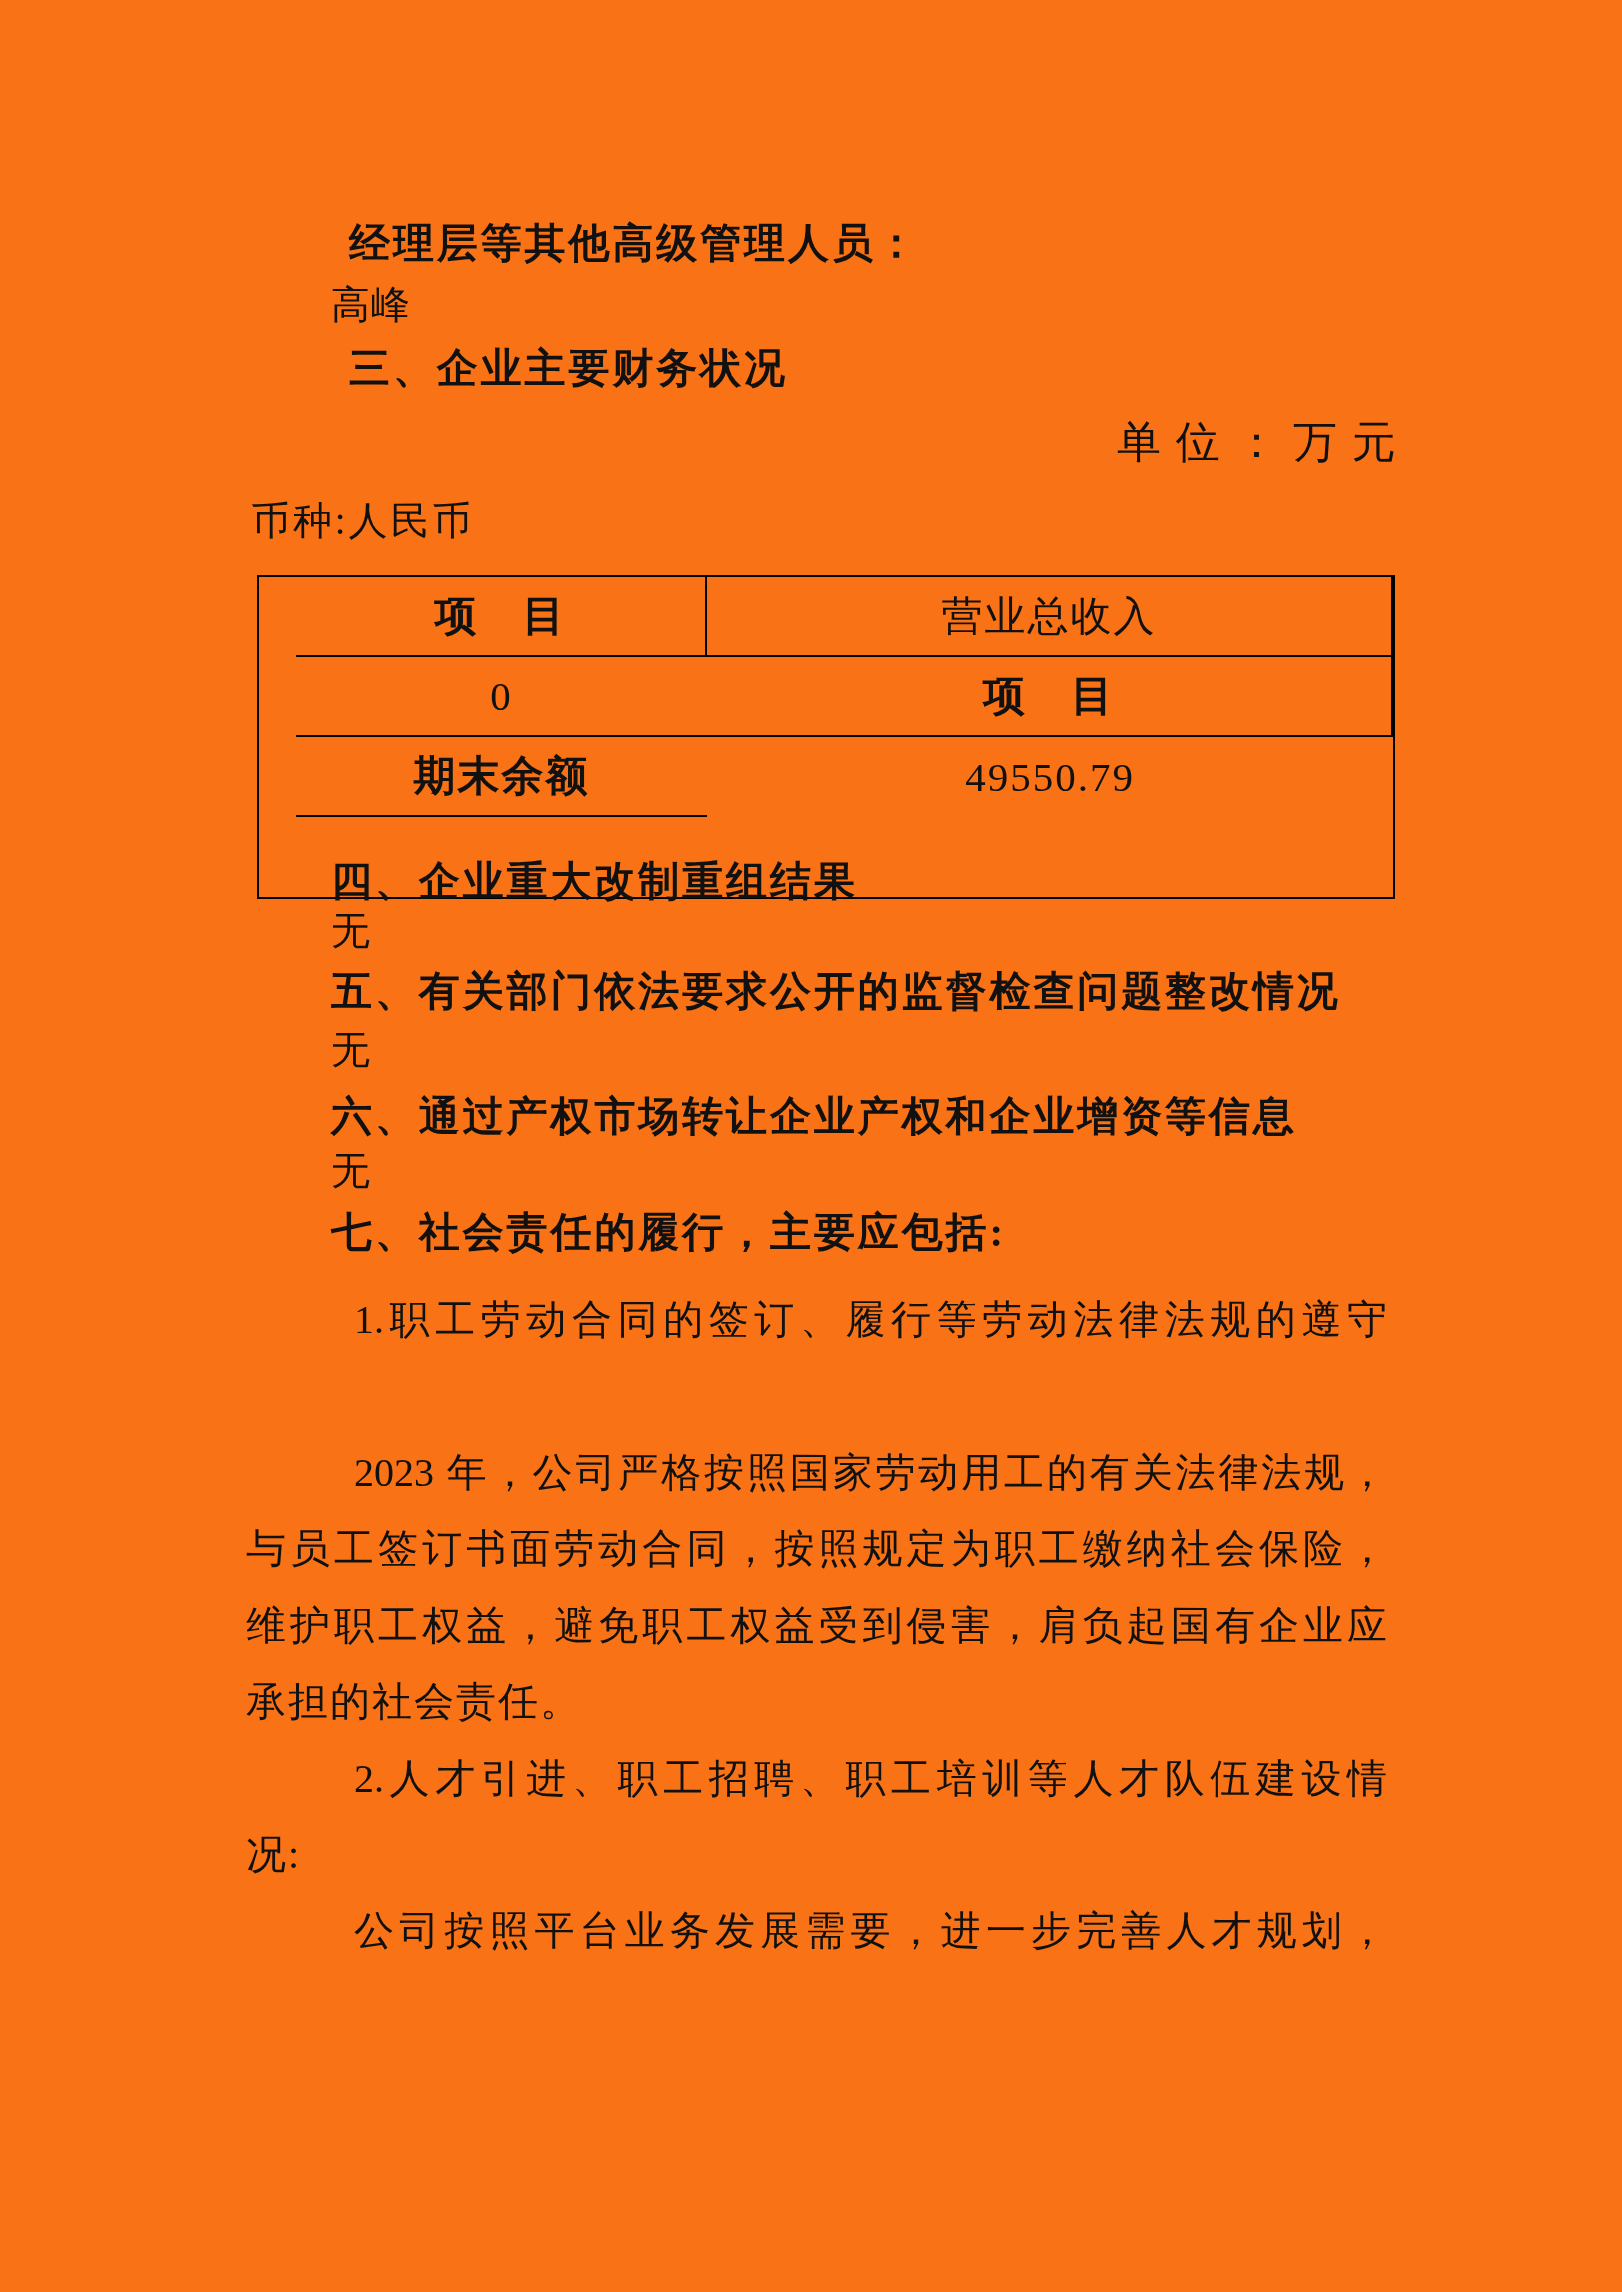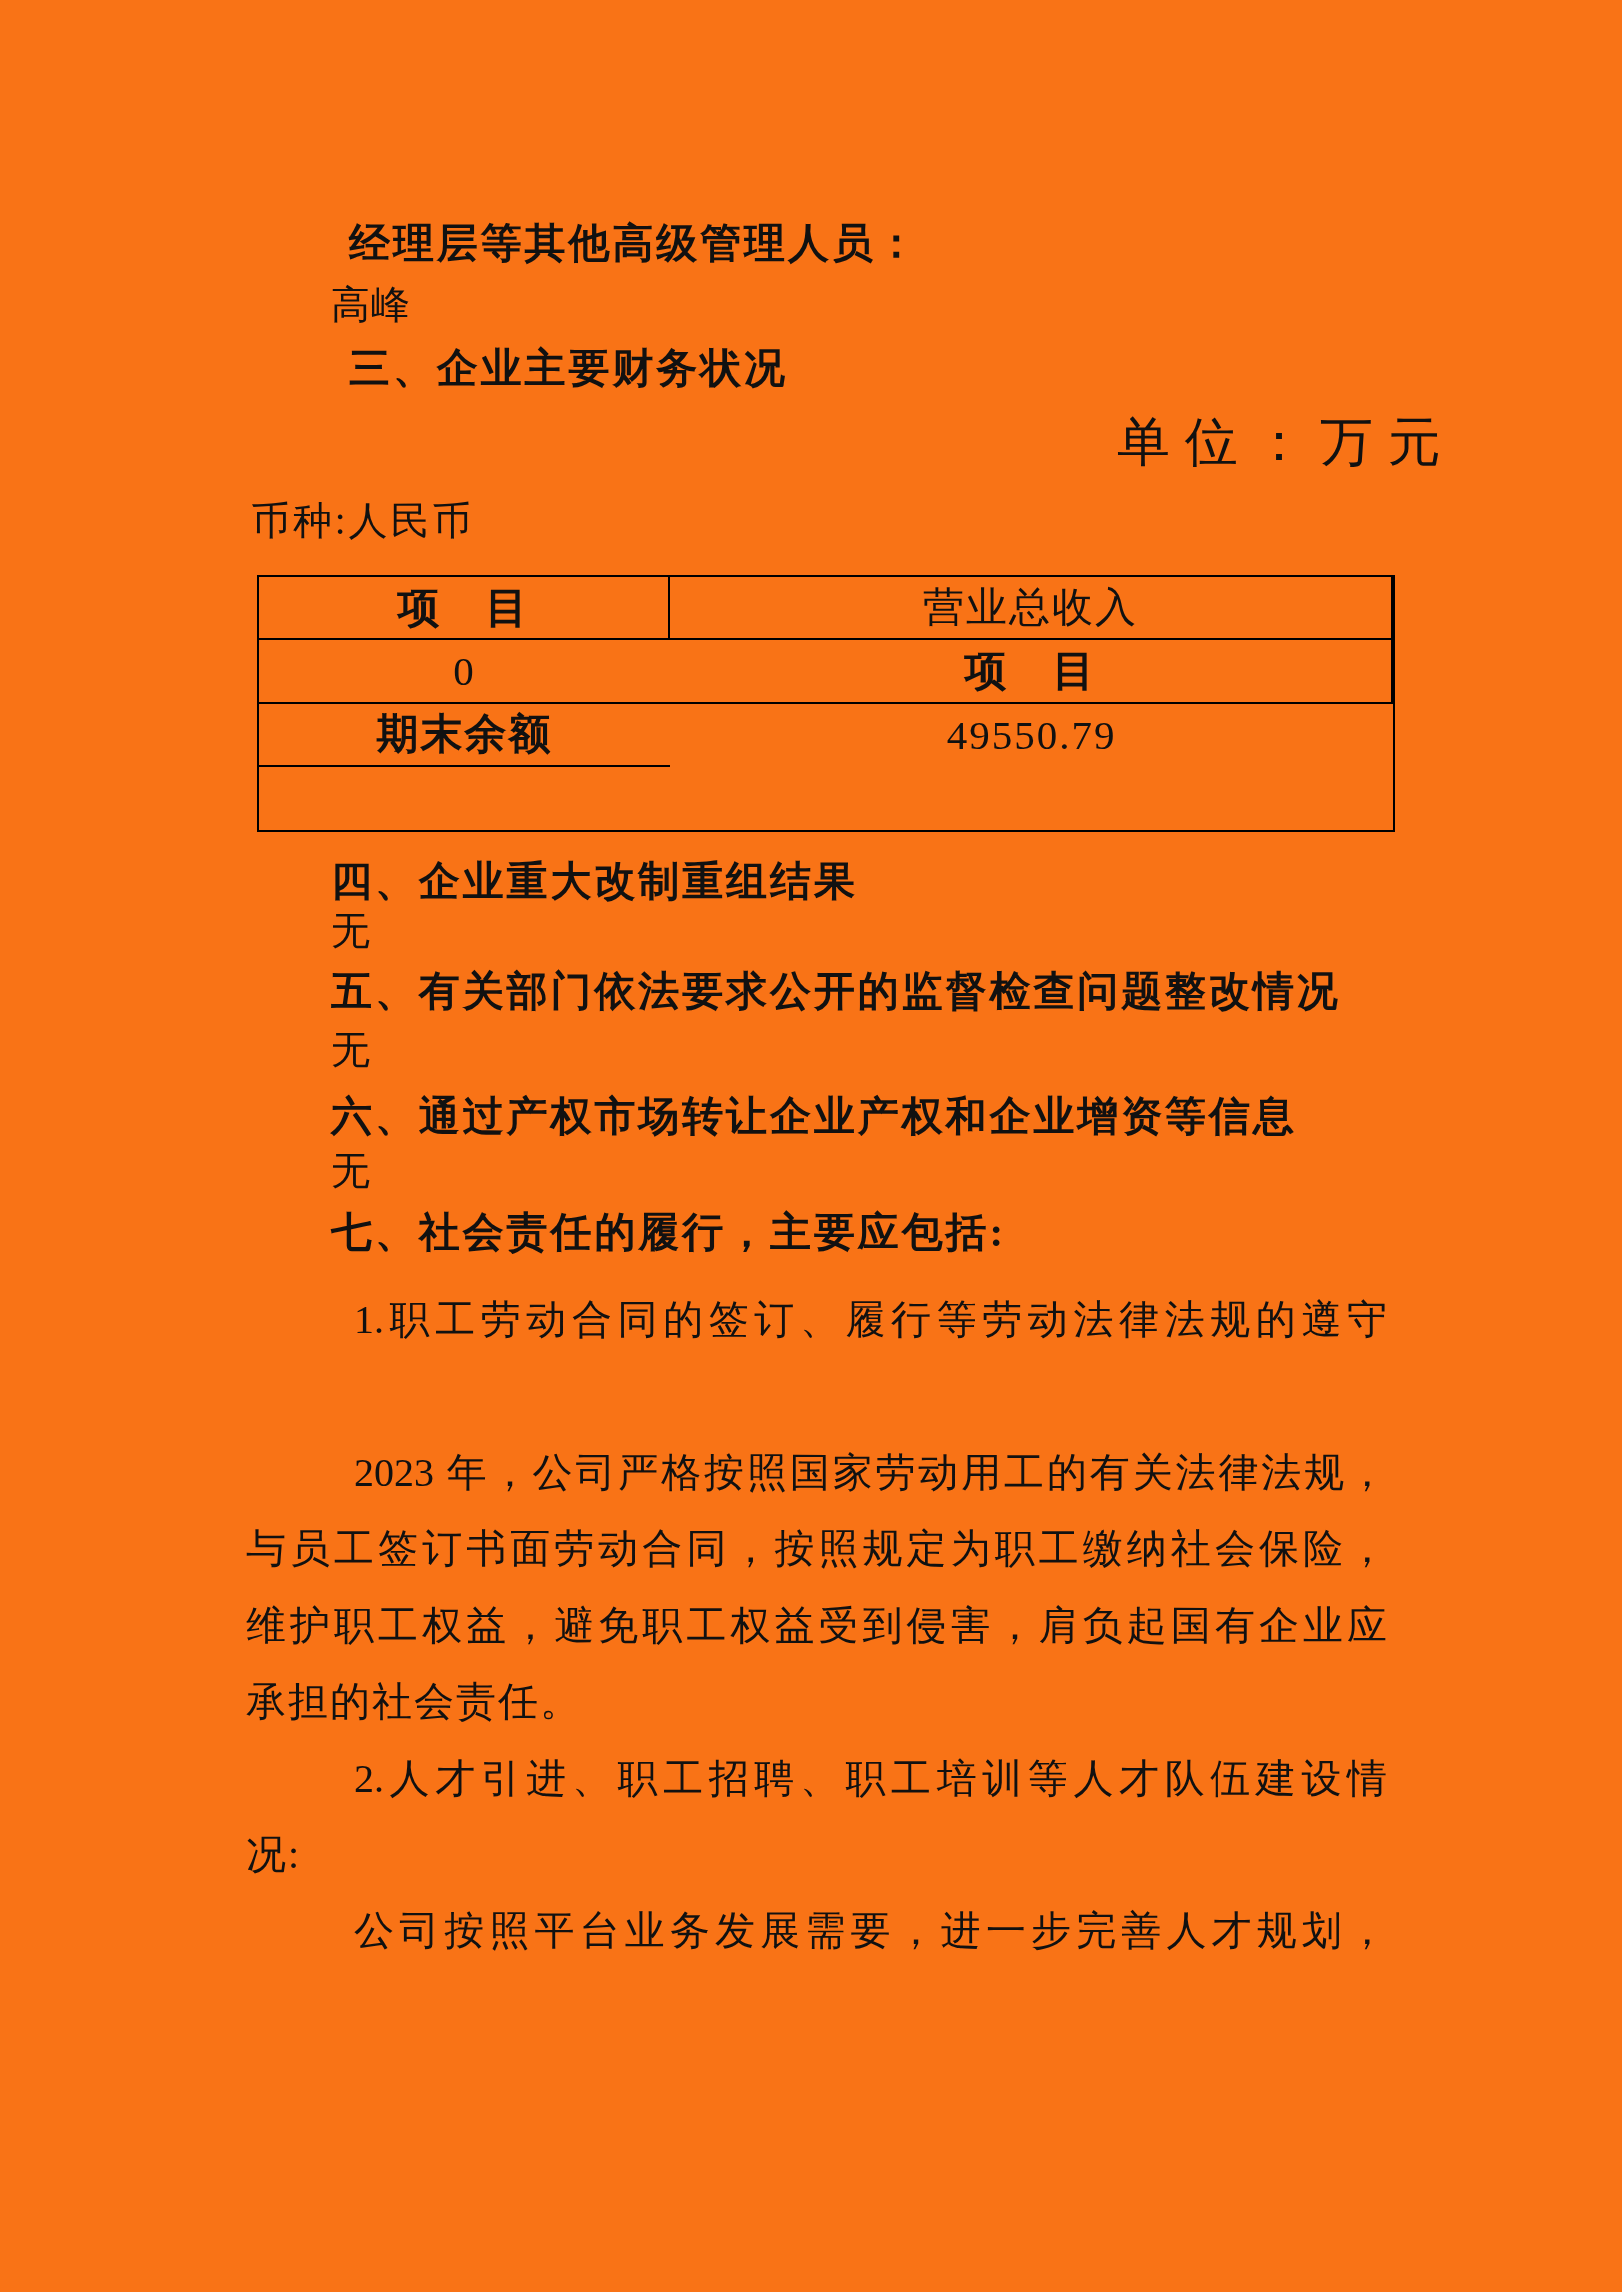--- a/index.html
+++ b/index.html
@@ -13,35 +13,36 @@
     font-family: "Liberation Serif", "DejaVu Serif", serif;
     overflow: hidden;
   }
   .abs { position: absolute; white-space: nowrap; }
 
   
   .h-main { font-size: 41px; font-weight: bold; letter-spacing: 2.9px; line-height: 47px; }
   .plain  { font-size: 39px; letter-spacing: 1px; line-height: 45px; }
 
   
-  .unit   { font-size: 53px; letter-spacing: 14.7px; line-height: 45px; }
+  .unit   { font-size: 44px; letter-spacing: 14.7px; line-height: 45px; }
   .cur    { font-size: 39px; letter-spacing: 2.9px;  line-height: 45px; }
 
   
   .fin-table {
     position: absolute;
     left: 257px; top: 575px;
-    width: 1138px; height: 257px;
+    width: 1138px; height: 324px;
     box-sizing: border-box;
     border: 2px solid #000;
     border-top-width: 2.9px;
     border-bottom-width: 2.9px;
     display: grid;
     grid-template-columns: 411px 1fr;
     grid-template-rows: repeat(4, 1fr);
+    padding-left: 37px;
   }
   .fin-cell {
     box-sizing: border-box;
     display: flex;
     align-items: center;
     justify-content: center;
     font-size: 41px;
     letter-spacing: 2px;
     border-bottom: 2.9px solid #000;
     overflow: hidden;

